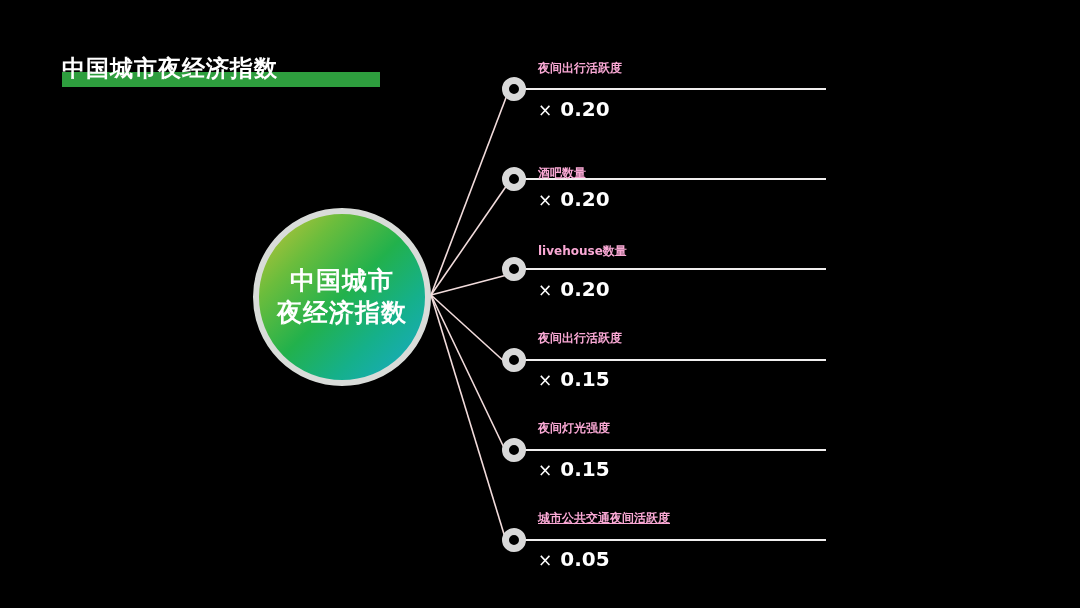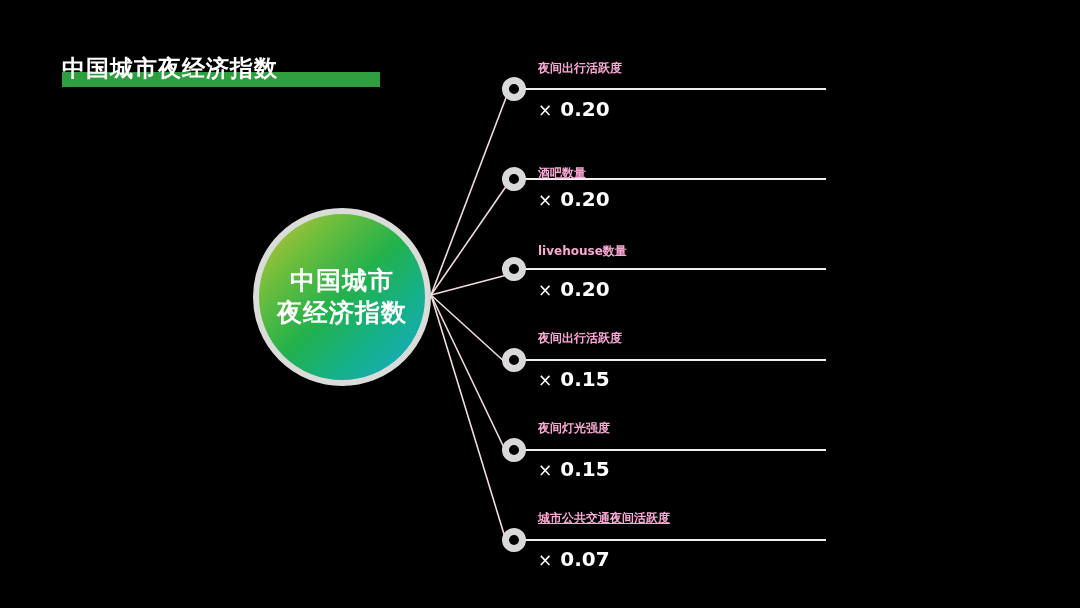--- a/index.html
+++ b/index.html
@@ -153,14 +153,14 @@
   <span class="times">×</span><span>0.15</span>
 </div>
 
 <div class="item-label" style="top:415px;">夜间灯光强度</div>
 <div class="item-weight" style="top:456px;">
   <span class="times">×</span><span>0.15</span>
 </div>
 
 <div class="item-label" style="top:505px;text-decoration:underline;">城市公共交通夜间活跃度</div>
 <div class="item-weight" style="top:546px;">
-  <span class="times">×</span><span>0.07</span>
+  <span class="times">×</span><span>0.05</span>
 </div>
 
 </body></html>

